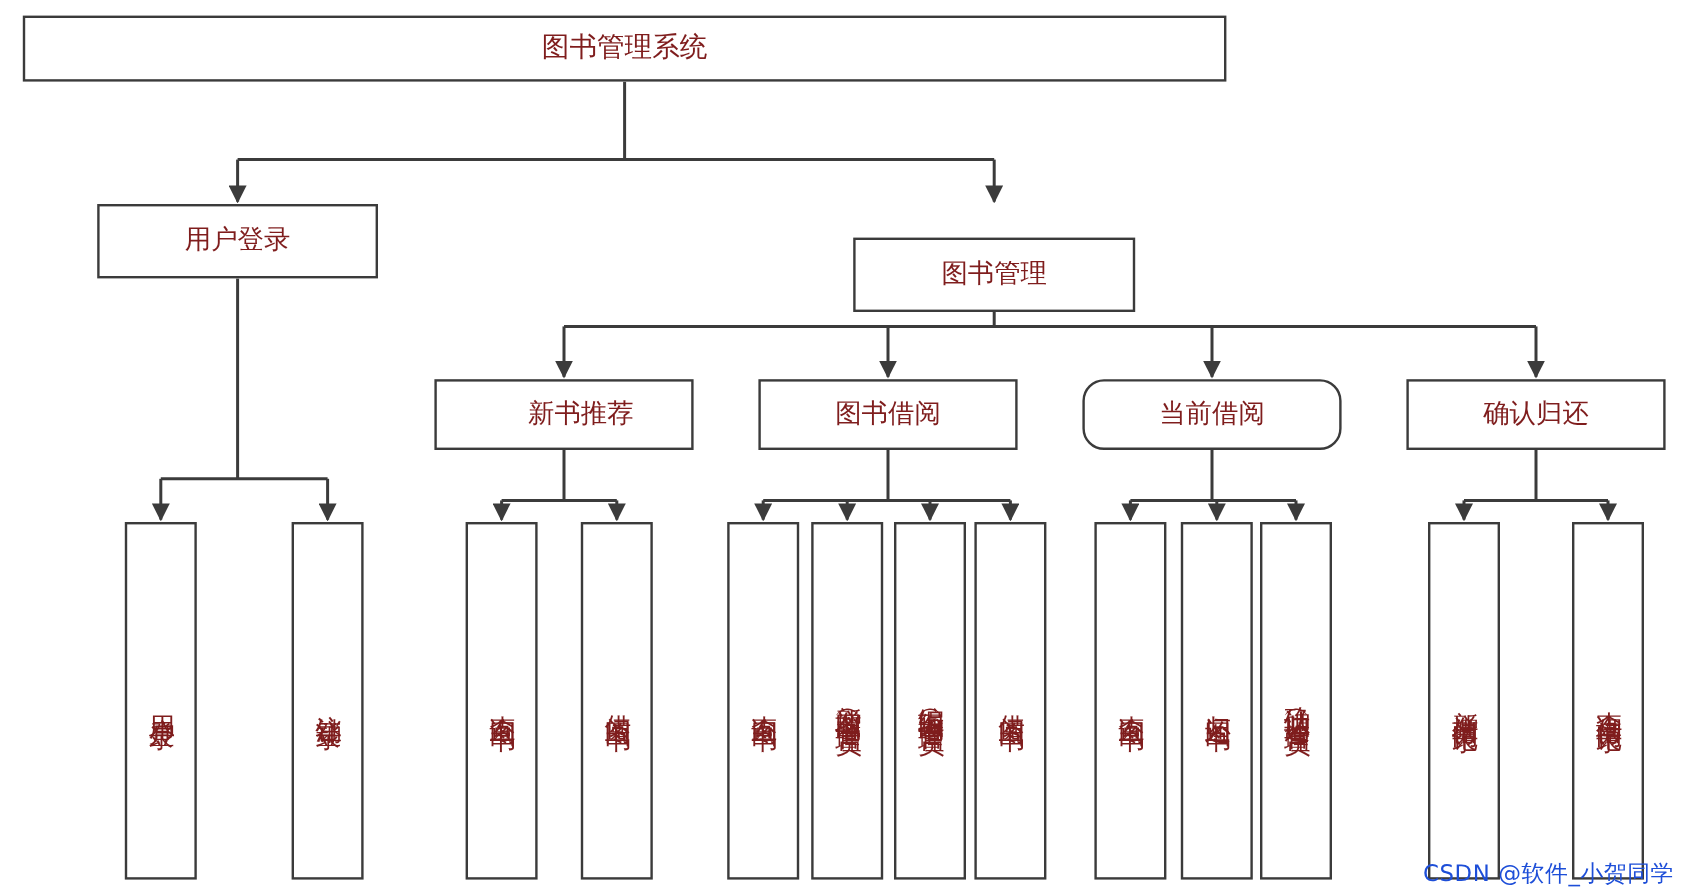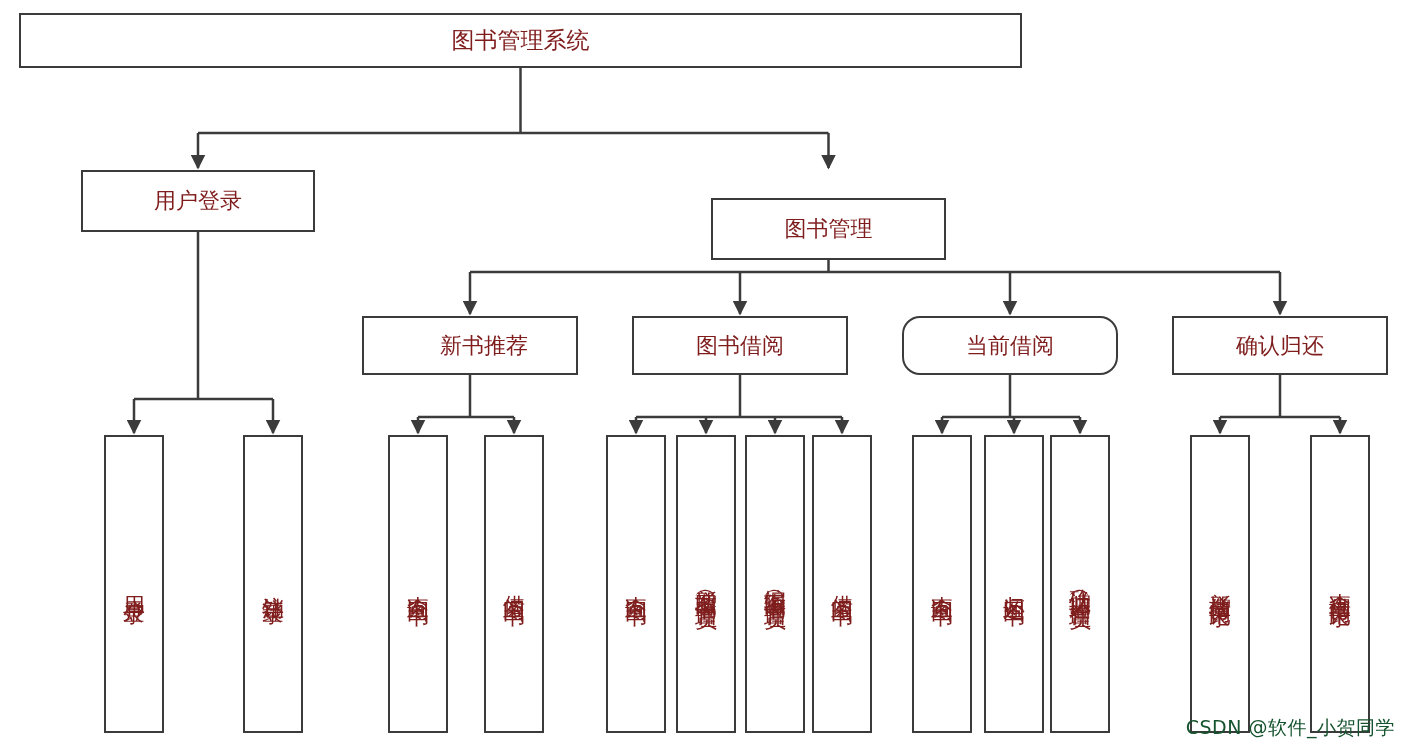--- a/index.html
+++ b/index.html
@@ -56,21 +56,21 @@
   }
   .node .htext {
     white-space: nowrap;
     line-height: 1;
   }
   .watermark {
     position: absolute;
     right: 10px;
     bottom: 6px;
     font-size: 19px;
-    color: #14532d;
+    color: #1d4ed8;
     white-space: nowrap;
     letter-spacing: 0.5px;
   }
 </style>
 </head>
 <body>
 
 <div id="canvas">
 
   <svg class="connectors" viewBox="0 0 1405 747" xmlns="http://www.w3.org/2000/svg">

